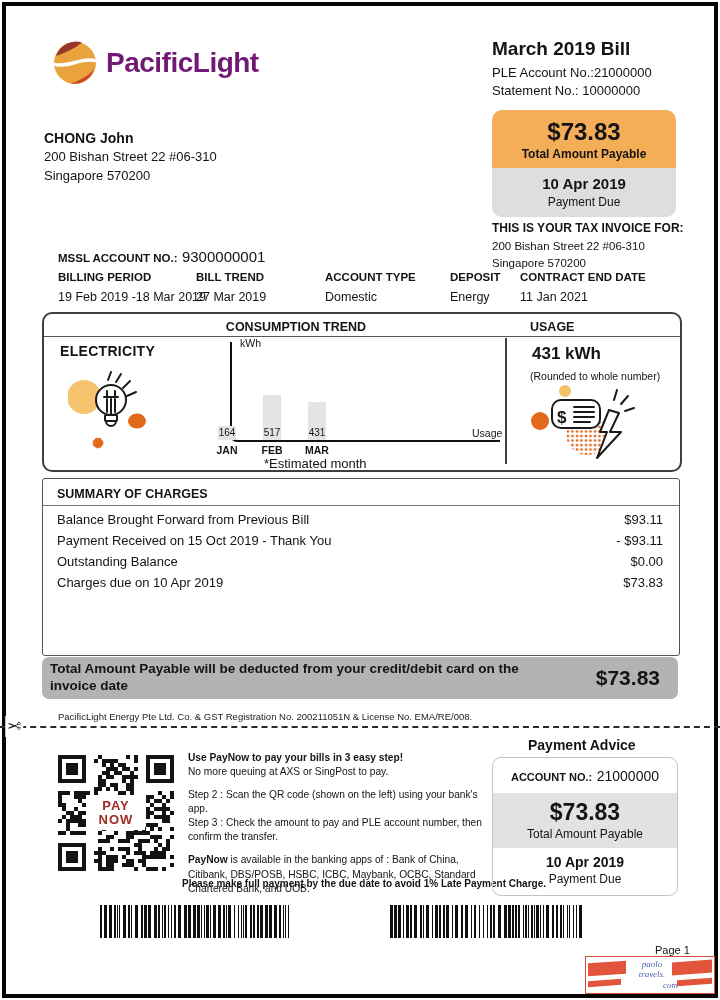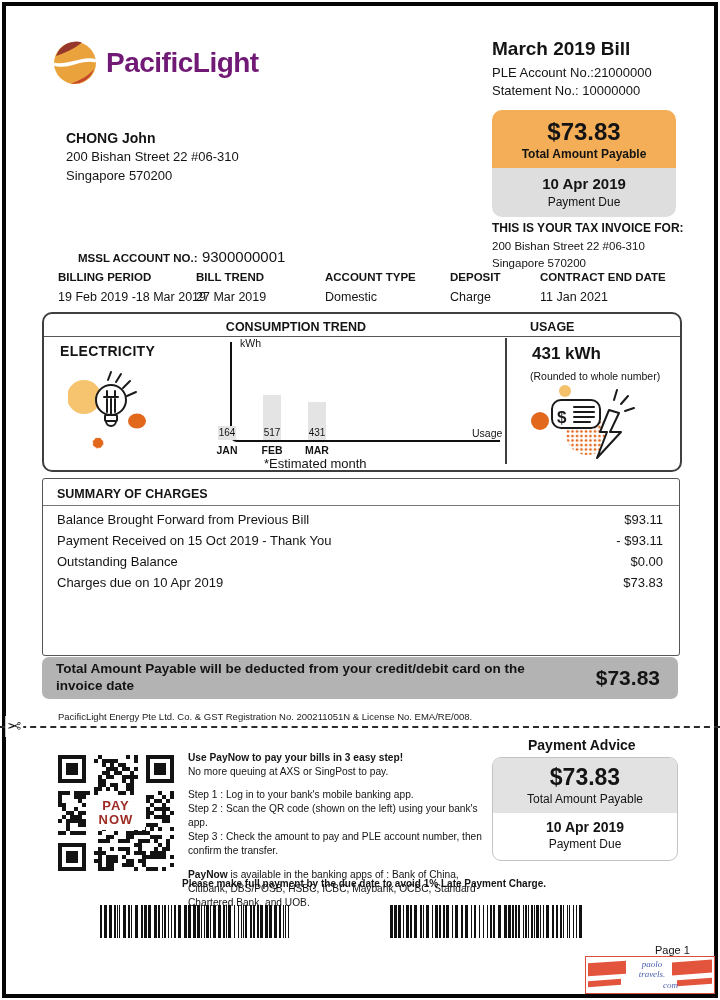--- a/index.html
+++ b/index.html
@@ -10,44 +10,44 @@
   .b{font-weight:bold;}
 
   
   .logo{left:52px;top:40px;display:flex;align-items:center;gap:8px;}
   .logo-text{font-size:28px;font-weight:bold;color:#701a75;letter-spacing:-0.5px;}
   .bill-meta{left:492px;top:38px;}
   .bill-title{font-size:19px;font-weight:bold;margin-bottom:5px;}
   .meta-line{font-size:13px;margin-top:3px;}
 
   
-  .recipient{left:66px;top:128px;font-size:13px;line-height:1.45;}
+  .recipient{left:44px;top:128px;font-size:13px;line-height:1.45;}
   .recipient .name{font-size:14px;font-weight:bold;}
 
   
   .amount-box{left:492px;top:110px;width:184px;border-radius:10px;overflow:hidden;text-align:center;}
   .amount-top{background:#f4ae57;padding:8px 0 7px;}
   .amount-top .amt{font-size:24px;font-weight:bold;}
   .amount-top .lbl{font-size:12px;font-weight:bold;margin-top:1px;}
   .amount-bot{background:#dedede;padding:7px 0 8px;}
   .amount-bot .due{font-size:15px;font-weight:bold;}
   .amount-bot .lbl{font-size:12px;margin-top:3px;}
 
   .tax-invoice{left:492px;top:199px;font-size:11.5px;line-height:1.55;margin-top:20px;}
   .tax-invoice .h{font-size:12px;font-weight:bold;}
 
   
   .mssl{left:58px;top:248px;}
-  .mssl .lbl{font-size:11.5px;font-weight:bold;margin-left:20px;}
+  .mssl .lbl{font-size:11.5px;font-weight:bold;}
   .mssl .val{font-size:15px;}
   .cols{left:58px;top:271px;width:620px;}
   .col{position:absolute;top:0;}
   .col .lbl{font-size:11.5px;font-weight:bold;}
   .col .val{font-size:12.5px;margin-top:7px;}
-  .c0{left:0;}.c1{left:138px;}.c2{left:267px;}.c3{left:392px;}.c4{left:482px;}
+  .c0{left:0;}.c1{left:138px;}.c2{left:267px;}.c3{left:392px;}.c4{left:462px;}
 
   
   .cons-box{left:42px;top:312px;width:636px;height:156px;border:2px solid #3f3f3f;border-radius:10px;}
   .ct-title{position:absolute;left:40px;top:6px;width:424px;text-align:center;font-size:12.5px;font-weight:bold;}
   .usage-title{position:absolute;left:486px;top:6px;font-size:12.5px;font-weight:bold;}
   .ct-divider{position:absolute;left:0;right:0;top:22px;border-top:1.5px solid #555;}
   .v-divider{position:absolute;left:461px;top:24px;width:1.5px;height:126px;background:#3f3f3f;}
   .elec-label{position:absolute;left:16px;top:29px;font-size:14px;font-weight:bold;letter-spacing:0.3px;}
   .axis{position:absolute;left:186px;top:28px;width:268px;height:98px;
         border-left:2px solid #111;border-bottom:2.5px solid #111;border-bottom-left-radius:7px;}
@@ -60,21 +60,21 @@
   .usage-val{position:absolute;left:488px;top:30px;font-size:17px;font-weight:bold;}
   .usage-note{position:absolute;left:486px;top:56px;font-size:10.5px;}
 
   
   .sum-box{left:42px;top:478px;width:636px;height:176px;border:1.5px solid #555;border-radius:3px;}
   .sum-title{position:absolute;left:14px;top:8px;font-size:12.5px;font-weight:bold;}
   .sum-divider{position:absolute;left:0;right:0;top:26px;border-top:1.5px solid #777;}
   .srow{position:absolute;left:14px;right:16px;font-size:13px;display:flex;justify-content:space-between;align-items:flex-end;}
   .total-bar{left:42px;top:657px;width:636px;height:42px;background:#b3b3b3;border-radius:7px;
              display:flex;align-items:center;}
-  .total-note{font-size:13.5px;font-weight:bold;line-height:1.25;width:478px;margin-left:14px;}
+  .total-note{font-size:13.5px;font-weight:bold;line-height:1.25;width:478px;margin-left:8px;}
   .total-amt{font-size:21px;font-weight:bold;margin-left:auto;margin-right:18px;}
 
   .company-note{left:58px;top:711px;font-size:9.5px;color:#222;}
 
   
   .cutline{left:0;top:726px;width:720px;border-top:2.5px dashed #2b2b2b;}
   .scissors{position:absolute;left:5px;top:-12px;font-size:17px;background:#fff;padding:0 2px;
             transform:scaleX(-1);display:inline-block;}
 
   
@@ -179,21 +179,21 @@
     <div class="col c1">
         <div class="lbl">BILL TREND</div>
         <div class="val">27 Mar 2019</div>
       </div>
     <div class="col c2">
         <div class="lbl">ACCOUNT TYPE</div>
         <div class="val">Domestic</div>
       </div>
     <div class="col c3">
         <div class="lbl">DEPOSIT</div>
-        <div class="val">Charge</div>
+        <div class="val">Energy</div>
       </div>
     <div class="col c4">
         <div class="lbl">CONTRACT END DATE</div>
         <div class="val">11 Jan 2021</div>
       </div>
   </div>
 
   <div class="abs cons-box">
     <div class="ct-title">CONSUMPTION TREND</div>
     <div class="usage-title">USAGE</div>
@@ -1144,31 +1144,34 @@
     <div class="qlabel">
       <span>PAY</span>
       <span>NOW</span>
     </div>
   </div>
 
   <div class="abs pn-text">
     <div class="b">Use PayNow to pay your bills in 3 easy step!</div>
     <div>No more queuing at AXS or SingPost to pay.</div>
     <div class="gap"></div>
-    <div>Step 1 : Log in to your bank's mobile banking app.</div>
     <div>Step 2 : Scan the QR code (shown on the left) using your bank's app.</div>
     <div>Step 3 : Check the amount to pay and PLE account number, then confirm the transfer.</div>
     <div class="gap"></div>
     <div><span class="b">PayNow</span><span> is available in the banking apps of : Bank of China, Citibank, DBS/POSB, HSBC, ICBC, Maybank, OCBC, Standard Chartered Bank, and UOB.</span></div>
   </div>
 
   <div class="abs reminder">Please make full payment by the due date to avoid 1% Late Payment Charge.</div>
 
   <div class="abs advice-title">Payment Advice</div>
   <div class="abs advice-box">
+    <div class="adv-r1">
+      <span class="lbl">ACCOUNT NO.:</span>
+      <span class="val">21000000</span>
+    </div>
     <div class="adv-r2">
       <div class="amt">$73.83</div>
       <div class="lbl">Total Amount Payable</div>
     </div>
     <div class="adv-r3">
       <div class="due">10 Apr 2019</div>
       <div class="lbl">Payment Due</div>
     </div>
   </div>
 

